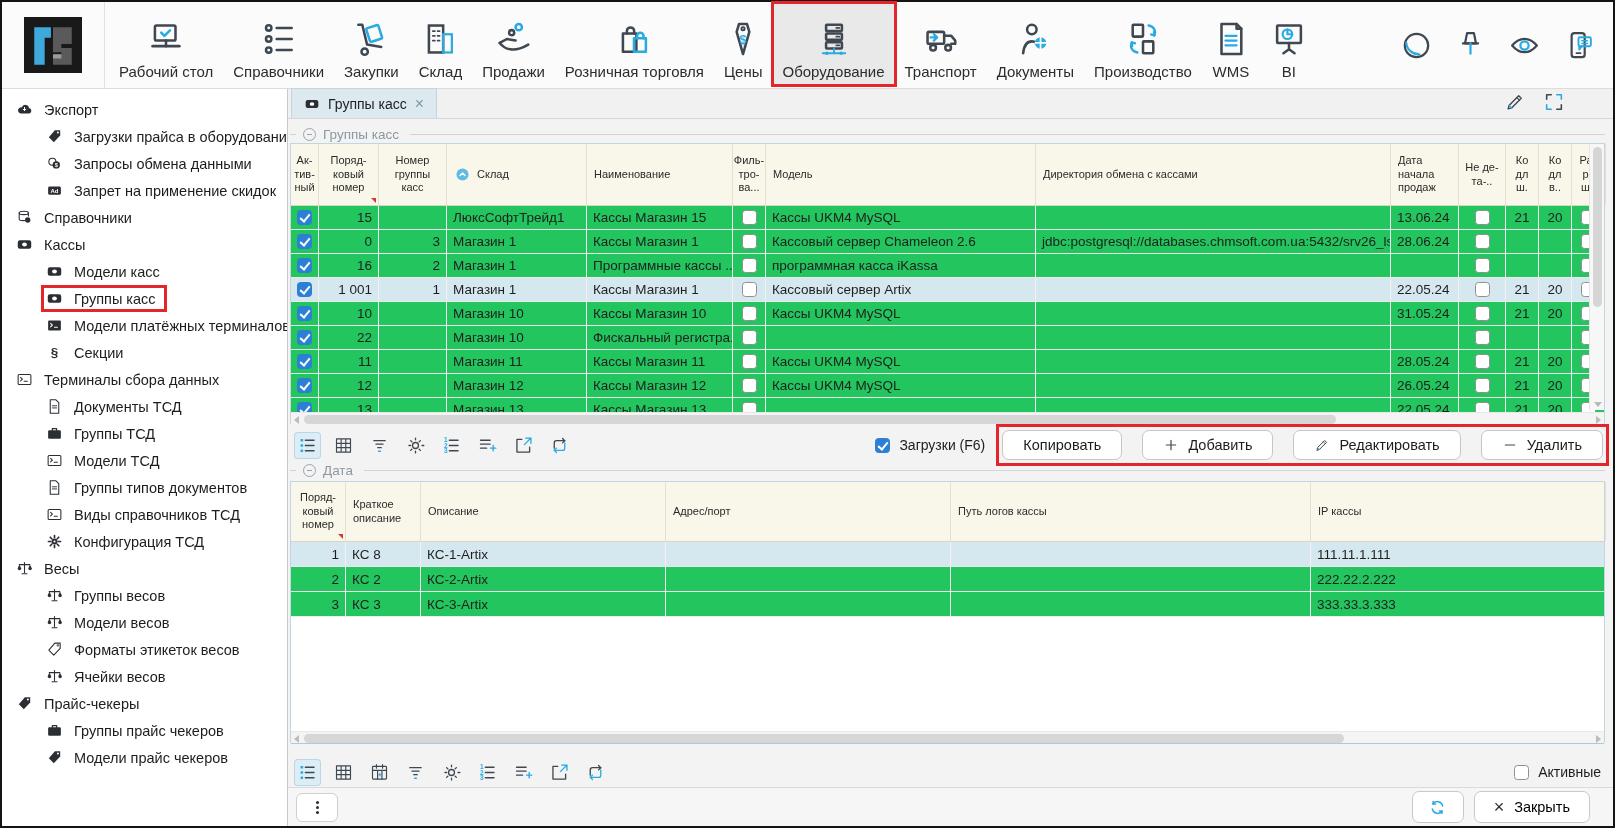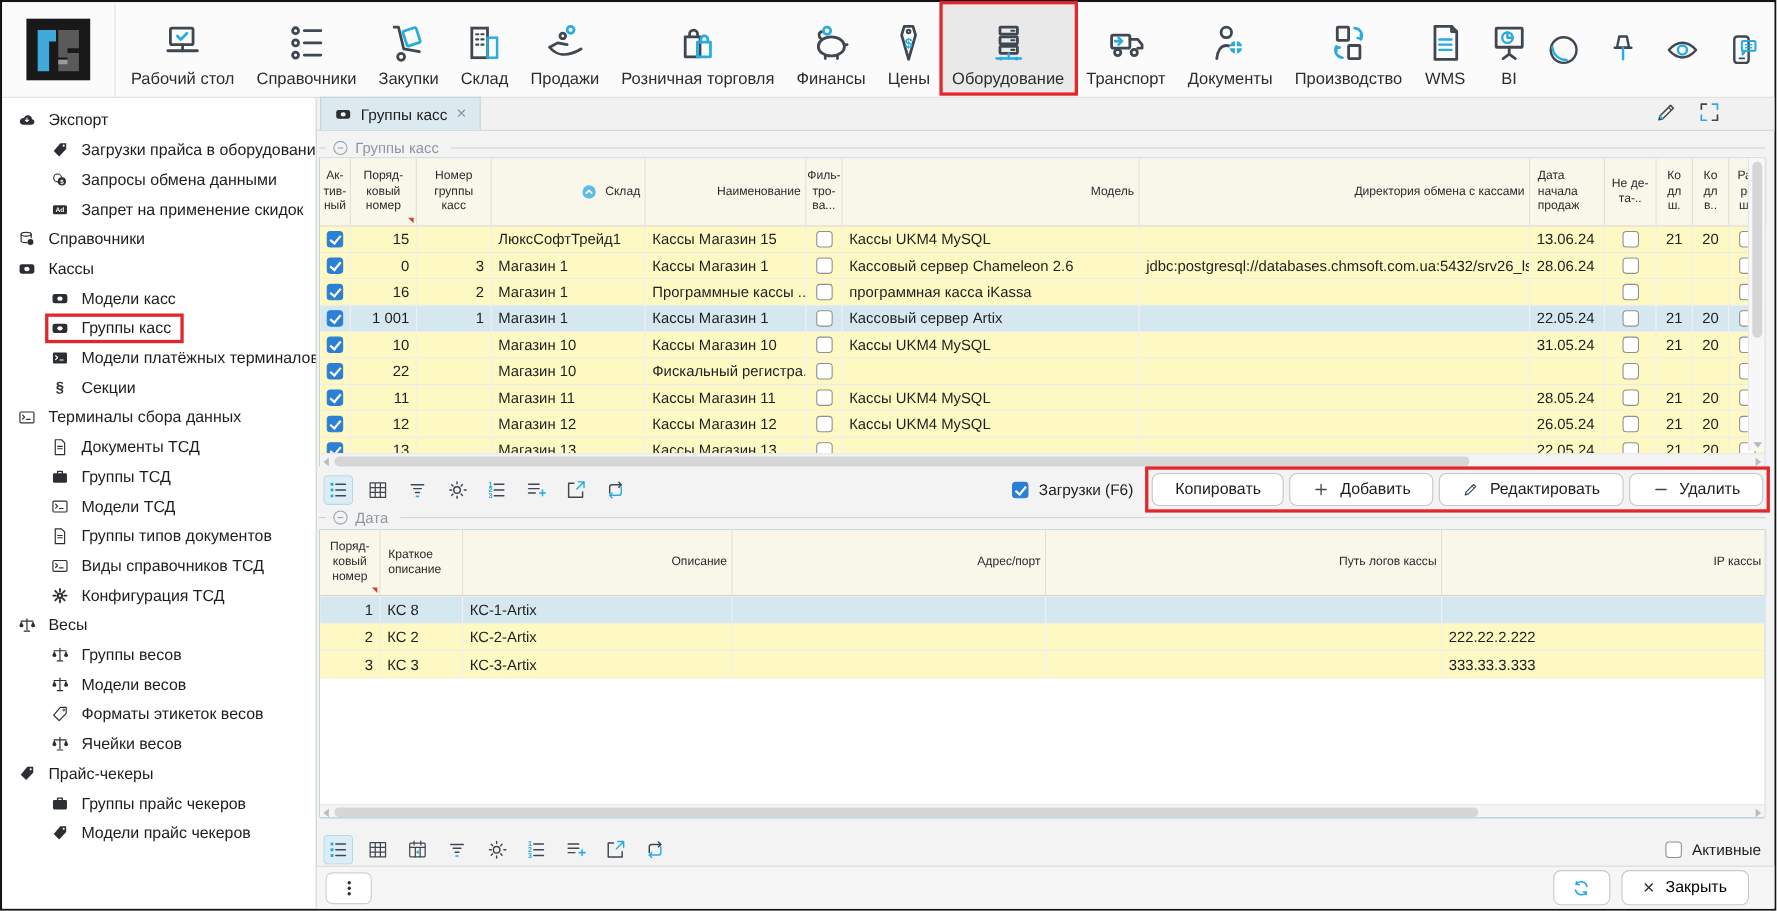--- a/index.html
+++ b/index.html
@@ -45,26 +45,26 @@
   .collapse::after {content:"";position:absolute;left:3px;right:3px;top:5px;height:1px;background:#97a5ad}
   #panel1-label {top:36px}
   #panel2-label {top:372px}
 
   .tbl {position:absolute;left:2px;width:1315px;background:#fff;border:1px solid #c3d5de}
   #table1 {top:54px;height:281px}
   #table2 {top:392px;height:262px}
   .thead {display:flex;background:#f9f6ea;border-bottom:1px solid #d9d5c5}
   #t1-head {height:62px} #t2-head {height:60px}
   .th {display:flex;align-items:center;justify-content:center;text-align:center;font-size:11px;color:#2b2b2b;border-right:1px solid #e5e1d2;padding:2px 4px;line-height:1.22;position:relative;overflow:hidden;flex:none}
-  .th.left {justify-content:flex-end;text-align:left;padding-left:7px}
+  .th.left {justify-content:flex-start;text-align:left;padding-left:7px}
   .th .sorticon {width:17px;height:17px;margin-right:6px;flex:none}
   .red-tri {position:absolute;right:2px;bottom:2px;width:0;height:0;border-left:5px solid transparent;border-top:5px solid #d43a2f}
   .rows-clip {overflow:hidden}
   #t1-body {height:206px} 
-  .trow {display:flex;height:24px;border-bottom:1px solid #ebebeb;background:#fef9c3}
+  .trow {display:flex;height:24px;border-bottom:1px solid #ebebeb;background:#22c55e}
   #t2-body .trow {height:25px}
   .trow.selected {background:#d6e8ef}
   .td {display:flex;align-items:center;font-size:13.5px;color:#1f1f1f;padding:0 6px;border-right:1px solid #f1f1f1;white-space:nowrap;overflow:hidden;flex:none}
   .td.center {justify-content:center}
   .td.right {justify-content:flex-end}
   .filler {background:#fff}
 
   .cb {display:inline-block;width:15px;height:15px;border:1.4px solid #909090;border-radius:3.5px;background:#fff;position:relative;flex:none;cursor:pointer}
   .cb.checked {background:#2b7fd4;border-color:#2b7fd4}
   .cb.checked::after {content:"";position:absolute;left:4.1px;top:1.2px;width:4px;height:8px;border:solid #fff;border-width:0 2px 2px 0;transform:rotate(40deg)}
@@ -80,21 +80,21 @@
 
   .toolbar {position:absolute;left:2px;width:1315px;display:flex;align-items:center}
   #toolbar1 {top:340px;height:32px}
   #toolbar2 {top:668px;height:30px}
   .tb-icons {display:flex;align-items:center;gap:9px;padding-left:4px}
   .tb-icon {width:27px;height:27px;padding:3px;border-radius:4px;cursor:pointer}
   .tb-icon.selected {background:#ddedf6;box-shadow:0 0 0 1px #b7d8e6 inset}
   .tb-icon svg {width:100%;height:100%}
   .tb-right {margin-left:auto;display:flex;align-items:center;gap:9px}
   .cb-label {font-size:14px;color:#1d1d1d;white-space:nowrap}
-  .btn-group {display:flex;gap:5px;padding:2px;margin-left:6px}
+  .btn-group {display:flex;gap:20px;padding:2px;margin-left:6px}
   .btn-group.annotated {outline:3px solid #e3262c;outline-offset:1px}
   .btn {height:30px;background:#fff;border:1px solid #c6c6c6;border-radius:7px;display:flex;align-items:center;justify-content:center;gap:9px;font-size:14.5px;color:#1d1d1d;padding:0 20px;cursor:pointer;font-family:"Liberation Sans",sans-serif}
   .btn .bicon {width:16px;height:16px;display:inline-block}
   .btn .bicon svg {width:100%;height:100%}
 
   .footer {position:absolute;left:0;right:0;bottom:0;height:39px;background:#f6f6f6;border-top:1px solid #dadada;display:flex;align-items:center;padding:0 8px}
   .kebab {width:42px;height:29px;background:#fff;border:1px solid #cfcfcf;border-radius:6px;display:flex;align-items:center;justify-content:center;cursor:pointer}
   .dots {width:3px;height:3px;background:#2e2e2e;border-radius:50%;box-shadow:0 -5px 0 #2e2e2e,0 5px 0 #2e2e2e}
   .footer-right {margin-left:auto;display:flex;gap:10px;padding-right:15px}
   .fbtn {height:32px;background:#fff;border:1px solid #c9c9c9;border-radius:7px;display:flex;align-items:center;justify-content:center;gap:10px;font-size:14.5px;cursor:pointer;font-family:"Liberation Sans",sans-serif}
@@ -178,32 +178,20 @@
         <div class="nav-item">
           <span class="nicon">
             <svg viewBox="0 0 24 24">
               <path d="M5 8.5h8.5V20H5z" fill="none" stroke="#3f4750" stroke-width="1.6" stroke-linecap="round" stroke-linejoin="round"></path>
               <path d="M7.5 8.5V7a2.3 2.3 0 0 1 4.6 0v1.5" fill="none" stroke="#3f4750" stroke-width="1.6" stroke-linecap="round" stroke-linejoin="round"></path>
               <path d="M12 11.5h7.5V20H12z" fill="none" stroke="#29abe2" stroke-width="1.6" stroke-linecap="round" stroke-linejoin="round"></path>
               <path d="M14 11.5V10a2 2 0 0 1 4 0v1.5" fill="none" stroke="#29abe2" stroke-width="1.6" stroke-linecap="round" stroke-linejoin="round"></path>
             </svg>
           </span>
           <span class="nlabel">Розничная торговля</span>
-        </div>
-        <div class="nav-item">
-          <span class="nicon">
-            <svg viewBox="0 0 24 24">
-              <ellipse cx="12.5" cy="14" rx="7.5" ry="5.5" fill="none" stroke="#3f4750" stroke-width="1.6"></ellipse>
-              <path d="M6.5 9.5C5 8.5 5 6 7 5.5" fill="none" stroke="#3f4750" stroke-width="1.6" stroke-linecap="round" stroke-linejoin="round"></path>
-              <path d="M9 19.5v1.5M16 19.5v1.5" fill="none" stroke="#3f4750" stroke-width="1.6" stroke-linecap="round" stroke-linejoin="round"></path>
-              <circle cx="10" cy="5" r="2.1" fill="none" stroke="#29abe2" stroke-width="1.6"></circle>
-              <path d="M20 13h1.5" fill="none" stroke="#3f4750" stroke-width="1.6" stroke-linecap="round" stroke-linejoin="round"></path>
-            </svg>
-          </span>
-          <span class="nlabel">Финансы</span>
         </div>
         <div class="nav-item">
           <span class="nicon">
             <svg viewBox="0 0 24 24">
               <path d="M9.5 2.5h5l1.5 5-4 14-4-14z" fill="none" stroke="#3f4750" stroke-width="1.6" stroke-linecap="round" stroke-linejoin="round"></path>
               <circle cx="12" cy="5.5" r="1" fill="none" stroke="#3f4750" stroke-width="1.2"></circle>
               <text x="12" y="15" font-size="8" fill="#29abe2" text-anchor="middle" font-weight="bold" font-family="Liberation Sans,sans-serif">$</text>
             </svg>
           </span>
           <span class="nlabel">Цены</span>
@@ -1038,20 +1026,21 @@
             <span>IP кассы</span>
           </div>
         </div>
       <div class="rows-clip" id="t2-body">
           <div class="trow selected">
             <div class="td right" style="width: 55px;">1</div>
             <div class="td" style="width: 75px;">КС 8</div>
             <div class="td" style="width: 245px;">КС-1-Artix</div>
             <div class="td" style="width: 285px;"></div>
             <div class="td" style="width: 360px;"></div>
+            <div class="td" style="width: 295px;">111.11.1.111</div>
           </div>
           <div class="trow">
             <div class="td right" style="width: 55px;">2</div>
             <div class="td" style="width: 75px;">КС 2</div>
             <div class="td" style="width: 245px;">КС-2-Artix</div>
             <div class="td" style="width: 285px;"></div>
             <div class="td" style="width: 360px;"></div>
             <div class="td" style="width: 295px;">222.22.2.222</div>
           </div>
           <div class="trow">

